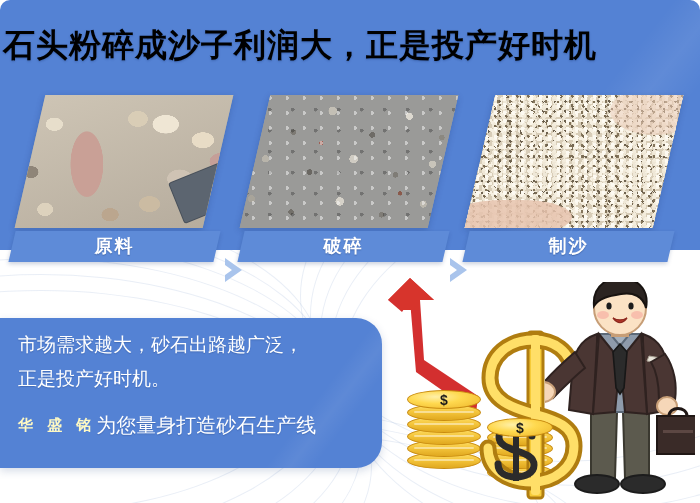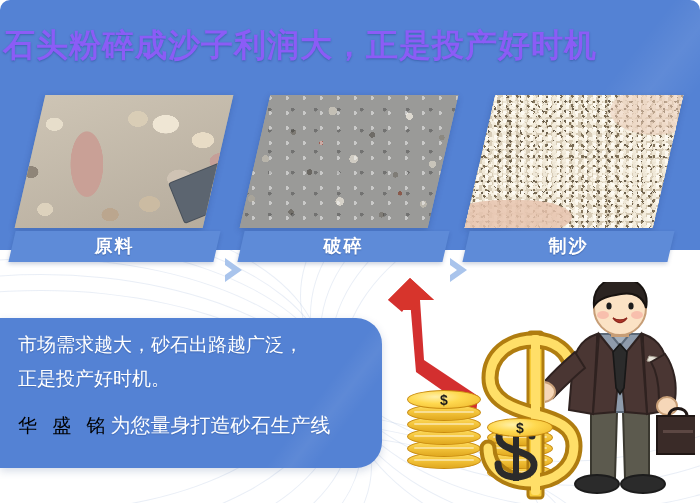--- a/index.html
+++ b/index.html
@@ -21,21 +21,21 @@
   }
   .top-blue:after{ 
     content:"";position:absolute;right:-60px;top:-40px;width:300px;height:360px;
     background:linear-gradient(115deg,rgba(255,255,255,0) 40%,rgba(255,255,255,.07) 50%,rgba(255,255,255,0) 60%);
     transform:skewX(-18deg);
   }
 
   
   .title{
     position:absolute;left:0;top:24px;width:600px;text-align:center;
-    color:#8b5cf6;font-size:32px;font-weight:bold;letter-spacing:1px;
+    color:#000000;font-size:32px;font-weight:bold;letter-spacing:1px;
     text-shadow:0 1px 2px rgba(20,50,110,.35);
     white-space:nowrap;
   }
 
   
   .panels{position:absolute;left:0;top:95px;width:700px;height:170px;}
 
   .panel{position:absolute;top:0;width:190px;height:170px;}
   .panel.p1{left:30px;}
   .panel.p2{left:255px;}
@@ -181,21 +181,21 @@
     transform:skewX(-16deg);
   }
   .copy-line{
     position:absolute;left:18px;color:#ffffff;font-size:19px;white-space:nowrap;
     text-shadow:0 1px 1px rgba(25,55,115,.3);
   }
   .copy-line.l1{top:14px;}
   .copy-line.l2{top:48px;}
   .brand-line{position:absolute;left:18px;top:94px;white-space:nowrap;}
   .brand-name{
-    color:#000000;font-size:19px;font-weight:normal;letter-spacing:5px;
+    color:#fef9c3;font-size:15px;font-weight:bold;letter-spacing:5px;
     vertical-align:middle;
   }
   .brand-tail{
     color:#ffffff;font-size:20px;vertical-align:middle;
     text-shadow:0 1px 1px rgba(25,55,115,.3);
   }
 
   
   .red-arrow{position:absolute;left:358px;top:276px;width:120px;height:150px;}
 

